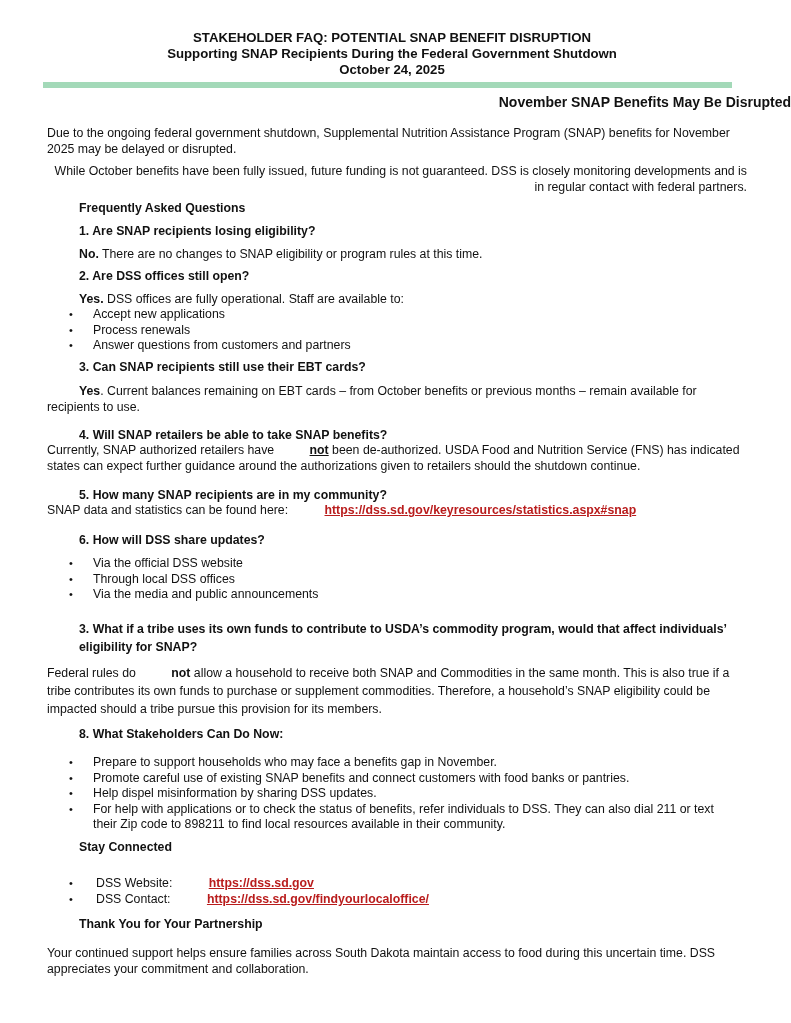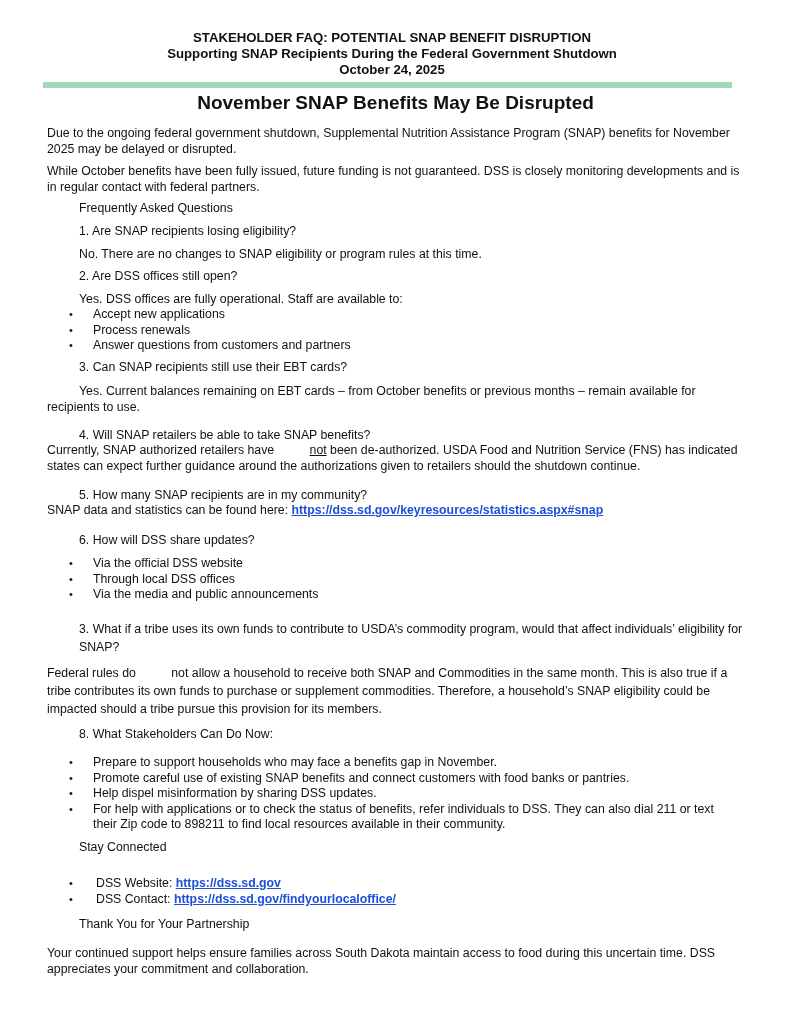--- a/index.html
+++ b/index.html
@@ -4,45 +4,45 @@
 <style>
   html, body { margin: 0; padding: 0; background: #ffffff; }
   body {
     width: 791px; height: 1023px; position: relative; overflow: hidden;
     font-family: "Liberation Sans", sans-serif; color: #111111;
     font-size: 12.3px; line-height: 15.6px;
   }
   .page { position: absolute; left: 0; top: 0; width: 791px; }
   .hdr { position: absolute; left: 0; width: 784px; text-align: center; font-weight: bold; font-size: 13.2px; line-height: 17px; }
   .bar { position: absolute; left: 43px; width: 689px; top: 82px; height: 6px; background: #a3d9b8; }
-  .subtitle { position: absolute; left: 0; width: 791px; top: 94px; text-align: center; font-weight: bold; font-size: 19px; line-height: 17px; }
+  .subtitle { position: absolute; left: 0; width: 791px; top: 94px; text-align: right; font-weight: bold; font-size: 14px; line-height: 17px; }
   .blk { position: absolute; left: 47px; width: 700px; }
-  .b { font-weight: normal; padding-left: 32px; }
+  .b { font-weight: bold; padding-left: 32px; }
   .u { text-decoration: underline; }
-  a.lnk { color: #1d4ed8; font-weight: bold; text-decoration: underline; }
+  a.lnk { color: #b91c1c; font-weight: bold; text-decoration: underline; margin-left: 33px; }
   ul.bul { margin: 0; padding: 0; list-style: none; }
   ul.bul li { position: relative; padding-left: 46px; }
   ul.bul li::before { content: "\2022"; position: absolute; left: 22px; top: 0; font-size: 11px; }
   ul.bul.wide li { padding-left: 49px; }
 </style>
 </head>
 <body>
 
 <div class="page">
 
   <div class="hdr" style="top:29px;">STAKEHOLDER FAQ: POTENTIAL SNAP BENEFIT DISRUPTION</div>
   <div class="hdr" style="top:45px;">Supporting SNAP Recipients During the Federal Government Shutdown</div>
   <div class="hdr" style="top:61px;">October 24, 2025</div>
 
   <div class="bar"></div>
 
   <div class="subtitle">November SNAP Benefits May Be Disrupted</div>
 
   <div class="blk" style="top:126px;">Due to the ongoing federal government shutdown, Supplemental Nutrition Assistance Program (SNAP) benefits for November 2025 may be delayed or disrupted.</div>
-  <div class="blk" style="top:164px;">While October benefits have been fully issued, future funding is not guaranteed. DSS is closely monitoring developments and is in regular contact with federal partners.</div>
+  <div class="blk" style="top:164px;text-align:right;">While October benefits have been fully issued, future funding is not guaranteed. DSS is closely monitoring developments and is in regular contact with federal partners.</div>
 
   <div class="blk b" style="top:201px;">Frequently Asked Questions</div>
 
   <div class="blk b" style="top:224px;">1. Are SNAP recipients losing eligibility?</div>
   <div class="blk" style="top:247px;">
     <span class="b">No.</span><span> There are no changes to SNAP eligibility or program rules at this time.</span>
   </div>
 
   <div class="blk b" style="top:269px;">2. Are DSS offices still open?</div>
   <div class="blk" style="top:292px;">

